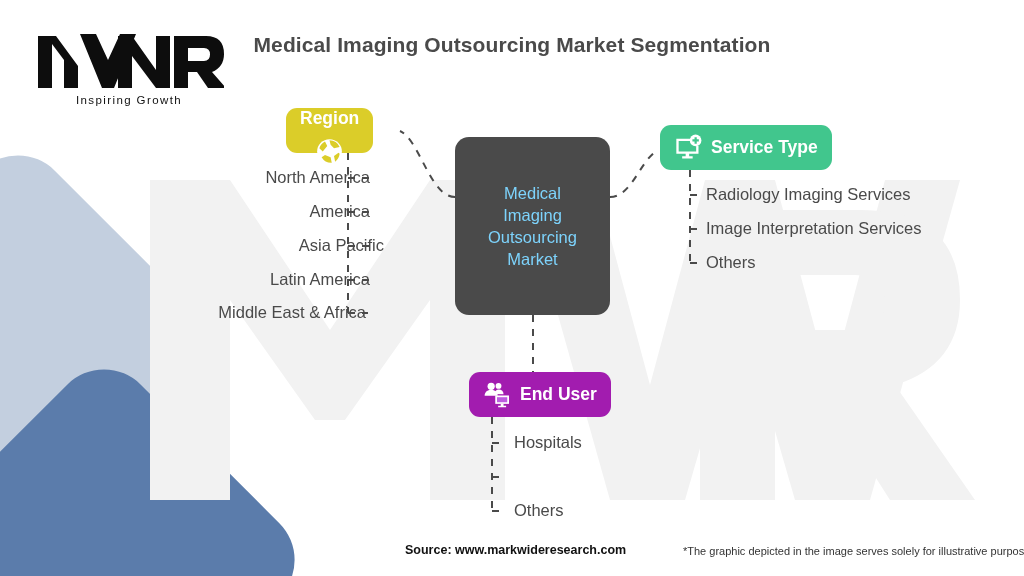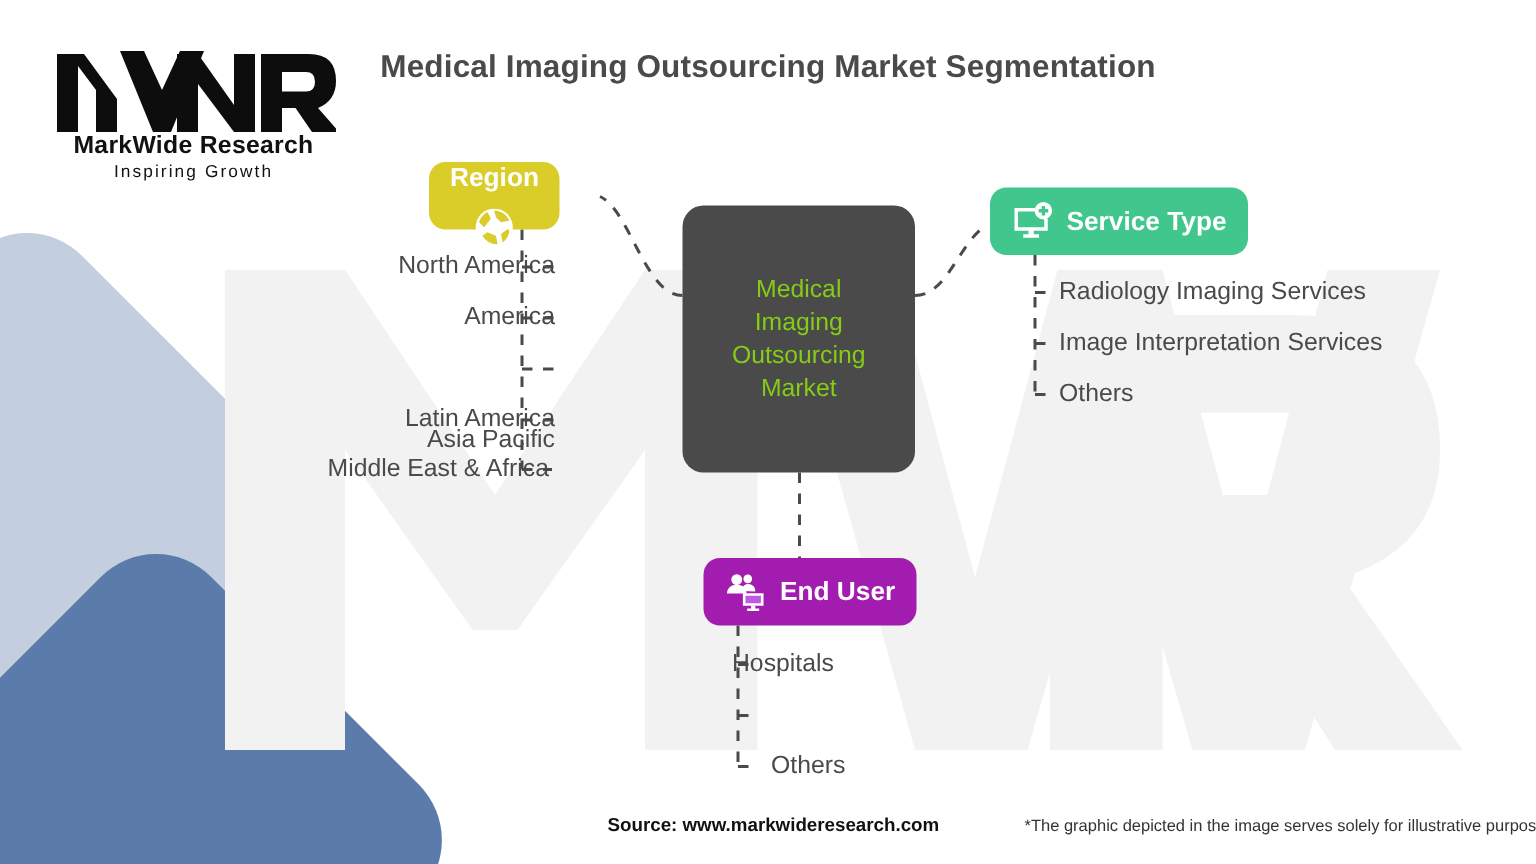--- a/index.html
+++ b/index.html
@@ -101,21 +101,21 @@
     width: 155px;
     height: 178px;
     background: #4a4a4a;
     border-radius: 14px;
     display: flex;
     align-items: center;
     justify-content: center;
     text-align: center;
   }
   #center-node-label {
-    color: #84cc16;
+    color: #7dd3fc;
     font-size: 16.5px;
     line-height: 22px;
     font-weight: normal;
     white-space: pre-line;
   }
 
   
   .badge {
     position: absolute;
     display: flex;
@@ -198,21 +198,20 @@
   <div id="logo-block">
     <svg id="logo-mark" width="190" height="62" viewBox="0 0 190 62">
       <g fill="#0d0d0d">
         <path d="M4 58 L4 6 L22 6 L44 36 L44 58 L30 58 L30 30 L18 14 L18 58 Z"></path>
         <path d="M44 6 L58 6 L70 30 L70 6 L84 6 L84 58 L70 58 L58 36 L58 58 L44 58 Z" opacity="0"></path>
         <path d="M46 4 L62 4 L74 30 L86 4 L102 4 L80 58 L68 58 Z"></path>
         <path d="M84 6 L98 6 L122 40 L122 6 L136 6 L136 58 L122 58 L98 26 L98 58 L84 58 Z"></path>
         <path d="M140 6 L172 6 Q190 6 190 24 Q190 37 178 42 L192 58 L174 58 L163 42 L154 42 L154 58 L140 58 Z M154 18 L154 31 L170 31 Q176 31 176 24.5 Q176 18 170 18 Z"></path>
       </g>
     </svg>
-    <div id="logo-name">MarkWide Research</div>
     <div id="logo-tagline">Inspiring Growth</div>
   </div>
 
   <div id="title">Medical Imaging Outsourcing Market Segmentation</div>
 
   <svg id="connectors">
     <g fill="none" stroke="#4a4a4a" stroke-width="2" stroke-dasharray="7 7" stroke-linecap="butt">
 
       <path d="M455 197 C 430 197, 420 140, 400 131"></path>
 
@@ -278,27 +277,27 @@
         <path d="M10.5 12.4 h11.8 v7.2 h-11.8 z" fill="#ffffff"></path>
         <path d="M12 13.9 h8.8 v4.3 h-8.8 z" fill="#bd5ce0"></path>
         <path d="M15.2 19.6 h2.4 v1.6 h2.2 v1.4 h-6.8 v-1.4 h2.2 z" fill="#ffffff"></path>
       </svg>
     </span>
     <span class="badge-label">End User</span>
   </div>
 
   <div class="leaf leaf-left" style="left:70px; top:168px; width:300px;">North America</div>
   <div class="leaf leaf-left" style="left:70px; top:202px; width:300px;">America</div>
-  <div class="leaf leaf-left" style="left:70px; top:236px; width:300px;margin-top:48px;">Asia Pacific</div>
+  <div class="leaf leaf-left" style="left:84px; top:236px; width:300px;">Asia Pacific</div>
   <div class="leaf leaf-left" style="left:70px; top:270px; width:300px;">Latin America</div>
   <div class="leaf leaf-left" style="left:70px; top:303px; width:296px;">Middle East &amp; Africa</div>
 
   <div class="leaf leaf-right" style="left:706px; top:185px;">Radiology Imaging Services</div>
   <div class="leaf leaf-right" style="left:706px; top:219px;">Image Interpretation Services</div>
   <div class="leaf leaf-right" style="left:706px; top:253px;">Others</div>
 
-  <div class="leaf leaf-right" style="left:488px; top:433px;">Hospitals</div>
+  <div class="leaf leaf-right" style="left:514px; top:433px;">Hospitals</div>
   <div class="leaf leaf-right" style="left:514px; top:501px;">Others</div>
 
   <div id="source">Source: www.markwideresearch.com</div>
   <div id="disclaimer">*The graphic depicted in the image serves solely for illustrative purposes</div>
 
 </div>
 
 </body></html>

